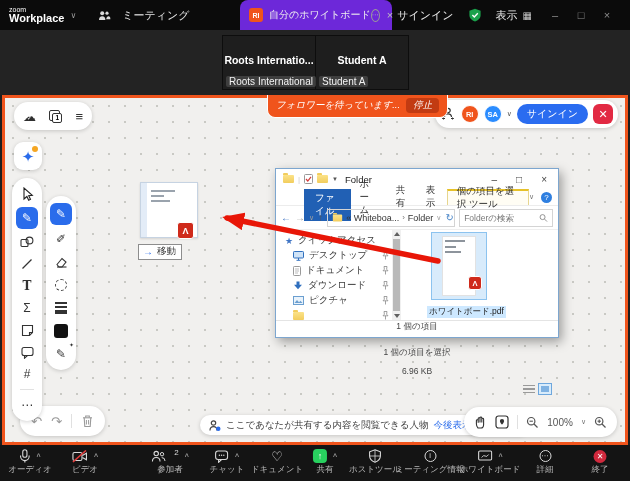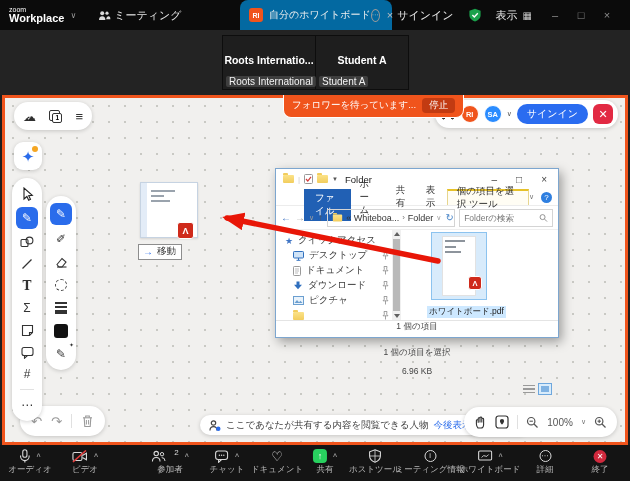--- a/index.html
+++ b/index.html
@@ -6,22 +6,22 @@
   html,body { width:630px; height:481px; overflow:hidden; }
   body { font-family:"Liberation Sans","DejaVu Sans",sans-serif; background:#1e1e1e; position:relative; }
   .app { position:absolute; inset:0; }
 
   
   .titlebar { position:absolute; left:0; top:0; right:0; height:30px; background:#0b0b0b; display:flex; align-items:center; z-index:60; }
   .logo { margin-left:9px; color:#fff; line-height:1; }
   .logo .l1 { font-size:7px; }
   .logo .l2 { font-size:11px; font-weight:bold; }
   .logo-chev { color:#9a9a9a; font-size:8px; margin-left:6px; }
-  .meet-tab { display:flex; align-items:center; gap:3px; margin-left:22px; color:#e6e6e6; font-size:11px; }
-  .board-tab { position:absolute; left:240px; top:0; height:30px; width:152px; background:#0369a1; border-radius:8px 8px 0 0; display:flex; align-items:center; padding:0 9px; }
+  .meet-tab { display:flex; align-items:center; gap:11px; margin-left:22px; color:#e6e6e6; font-size:11px; }
+  .board-tab { position:absolute; left:240px; top:0; height:30px; width:152px; background:#6d28d9; border-radius:8px 8px 0 0; display:flex; align-items:center; padding:0 9px; }
   .ri-badge { width:14px; height:14px; border-radius:3px; background:#f0541c; color:#fff; font-size:7px; font-weight:bold; display:flex; align-items:center; justify-content:center; flex:0 0 auto; }
   .board-tab-label { color:#f0f0f0; font-size:10px; margin-left:6px; white-space:nowrap; }
   .tab-more { margin-left:auto; width:13px; height:13px; border:1px solid #9a9a9a; border-radius:50%; color:#c8c8c8; font-size:7px; display:flex; align-items:center; justify-content:center; }
   .tab-close { color:#bdbdbd; font-size:11px; margin-left:7px; }
   .tb-right { margin-left:auto; display:flex; align-items:center; margin-right:10px; color:#ececec; font-size:11px; }
   .tb-right .gap { width:14px; }
   .win-ctl { color:#8d8d8d; font-size:11px; width:26px; text-align:center; }
 
   
   .substrip { position:absolute; left:0; top:30px; right:0; height:65px; background:#232323; }
@@ -30,21 +30,21 @@
   .vname { position:absolute; left:0; right:0; top:18px; text-align:center; color:#fff; font-size:10.5px; font-weight:bold; white-space:nowrap; overflow:hidden; }
   .vchip { position:absolute; left:3px; bottom:2px; background:rgba(90,90,90,.55); color:#f2f2f2; font-size:10px; padding:0 3px; border-radius:2px; white-space:nowrap; }
 
   
   .board { position:absolute; left:2px; top:95px; width:626px; height:350px; border:3px solid #f0541c;
            background-color:#f1f0ee;
            background-image:radial-gradient(circle,#c9c9c4 1px, transparent 1.3px);
            background-size:16px 16px; }
   .pill { background:#fff; border-radius:15px; box-shadow:0 1px 4px rgba(0,0,0,.18); position:absolute; display:flex; align-items:center; }
 
-  .banner { position:absolute; top:-3px; left:278px; z-index:22; background:#f0541c; border:1px solid #fff; border-top:none; color:#fff; font-size:9.5px; display:flex; align-items:center; gap:6px; padding:3px 8px 4px; border-radius:0 0 8px 8px; white-space:nowrap; }
+  .banner { position:absolute; top:-3px; left:262px; z-index:22; background:#f0541c; border:1px solid #fff; border-top:none; color:#fff; font-size:9.5px; display:flex; align-items:center; gap:6px; padding:3px 8px 4px; border-radius:0 0 8px 8px; white-space:nowrap;font-style:italic; }
   .stop-btn { background:#c23b12; color:#fff; padding:1px 7px; border-radius:4px; font-size:9.5px; }
 
   .tl-pill { left:9px; top:4px; width:78px; height:28px; justify-content:space-between; padding:0 9px; z-index:5; }
   .cloud-ic { font-size:13px; color:#2f2f2f; position:relative; line-height:1; }
   .cloud-ic i { position:absolute; left:4px; top:5px; font-style:normal; color:#fff; font-size:6px; }
   .pages-ic { position:relative; width:13px; height:13px; }
   .pages-ic::before { content:""; position:absolute; left:0; top:0; width:9px; height:9px; border:1.2px solid #333; border-radius:2px; }
   .pages-ic b { position:absolute; right:0; bottom:0; width:10px; height:10px; border:1.2px solid #333; border-radius:2px; background:#fff; font-size:6.5px; display:flex; align-items:center; justify-content:center; }
   .menu-ic { font-size:13px; color:#333; font-weight:bold; line-height:1; }
 

